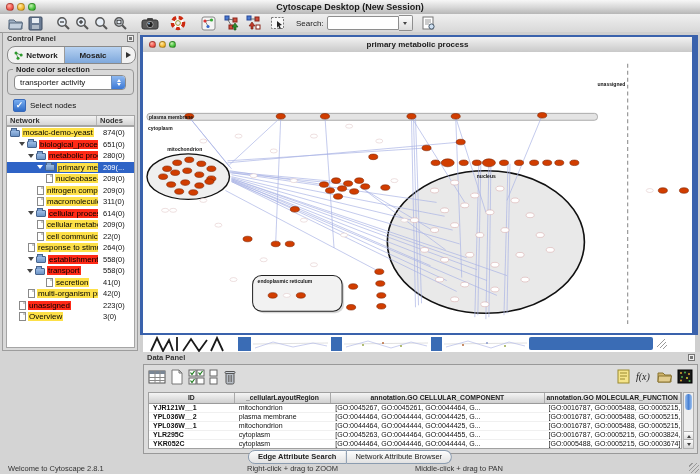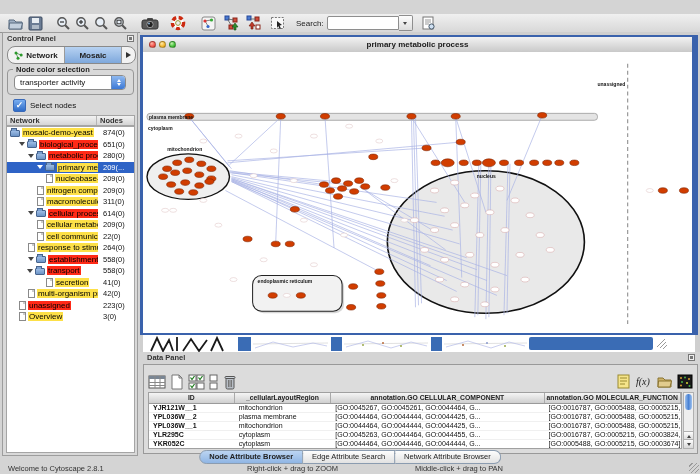--- a/index.html
+++ b/index.html
@@ -21,21 +21,21 @@
     background:linear-gradient(#f0f0f0,#d8d8d8);border-bottom:1px solid #929292;
     display:flex;align-items:center;}
   .tb-ico{display:inline-flex;align-items:center;justify-content:center;height:17px;}
   #search-label{font-size:8px;color:#222;margin:0 3px 0 10px;}
   #search-input{width:66px;height:12px;border:1px solid #8e8e8e;border-radius:2px 0 0 2px;
     font-size:8px;padding:0 2px;background:#fff;outline:none;}
   #search-dd{width:13px;height:14px;border:1px solid #8e8e8e;border-left:none;border-radius:0 2px 2px 0;
     background:linear-gradient(#fdfdfd,#dcdcdc);display:flex;align-items:center;justify-content:center;}
 
   
-  #control-panel{position:absolute;left:2px;top:32px;width:136px;height:424px;
+  #control-panel{position:absolute;left:2px;top:32px;width:136px;height:319px;
     background:#d9d9d9;border:1px solid #9d9d9d;box-sizing:border-box;}
   .panel-head{position:relative;height:12px;line-height:12px;font-size:7.5px;font-weight:bold;color:#333;padding-left:4px;}
   .float-ico{position:absolute;right:3px;top:2px;width:7px;height:7px;border:1px solid #777;background:#eee;box-sizing:border-box;}
   .float-ico:before{content:"";position:absolute;right:1px;top:1px;width:3px;height:3px;background:#777;}
 
   #cp-tabs{position:absolute;left:4px;top:13px;width:127px;height:16px;border:1px solid #8a8a8a;
     border-radius:8px;overflow:hidden;display:flex;background:#f2f2f2;}
   .cp-tab{flex:1;display:flex;align-items:center;justify-content:center;gap:3px;
     font-size:8px;font-weight:bold;color:#222;border-right:1px solid #9a9a9a;}
   .cp-tab.sel{background:linear-gradient(#b7d2f2,#7ea8dc);}
@@ -87,21 +87,21 @@
   #net-titlebar .title{position:absolute;left:0;right:0;top:0;height:15px;line-height:15px;text-align:center;
     font-size:8px;font-weight:bold;color:#1a1a1a;}
   .tl2{position:absolute;top:4px;width:7px;height:7px;border-radius:50%;border:1px solid rgba(0,0,0,.3);box-sizing:border-box;}
   #net-canvas{position:absolute;left:0;top:15px;right:0;bottom:0;background:#fff;overflow:hidden;}
   #net-svg{position:absolute;left:0;top:0;width:100%;height:100%;}
   #bottom-strip{position:absolute;left:3px;top:303px;width:552px;height:17px;background:#fff;}
 
   
   #data-panel{position:absolute;left:143px;top:352px;width:555px;height:104px;}
   #dp-body{position:absolute;left:0;top:12px;width:555px;height:90px;background:#dcdcdc;border:1px solid #999;box-sizing:border-box;}
-  #dp-toolbar{position:absolute;left:4px;top:3px;right:4px;height:22px;display:flex;align-items:flex-end;gap:4px;}
+  #dp-toolbar{position:absolute;left:4px;top:3px;right:4px;height:22px;display:flex;align-items:flex-start;gap:4px;}
   .dp-spacer{flex:1;}
   #dp-table{position:absolute;left:4px;top:27px;width:534px;bottom:4px;background:#fff;border:1px solid #a0a0a0;box-sizing:border-box;overflow:hidden;}
   #dp-header{display:flex;height:10px;background:linear-gradient(#f5f5f5,#cfcfcf);border-bottom:1px solid #9a9a9a;}
   .dp-hcell{font-size:6.8px;font-weight:bold;color:#222;text-align:center;line-height:10px;
     border-right:1px solid #aaa;overflow:hidden;white-space:nowrap;box-sizing:border-box;}
   .dp-row{display:flex;height:8px;border-bottom:1px solid #f0f0f0;}
   .dp-cell{font-size:7px;color:#111;line-height:8px;padding-left:4px;overflow:hidden;white-space:nowrap;box-sizing:border-box;}
   .dp-cell.id{font-weight:bold;}
   #dp-scroll{position:absolute;left:539px;top:27px;width:11px;bottom:4px;background:#eee;border:1px solid #b0b0b0;box-sizing:border-box;}
   #dp-thumb{position:absolute;left:1px;top:1px;width:7px;height:16px;border-radius:4px;
@@ -118,20 +118,26 @@
   
   .status-text{position:absolute;top:464px;font-size:7.5px;color:#333;}
   #grip{position:absolute;right:1px;bottom:1px;width:10px;height:10px;
     background:repeating-linear-gradient(135deg,transparent,transparent 2px,#9a9a9a 2px,#9a9a9a 3px);}
 </style>
 </head>
 <body>
 
 <div id="app">
 
+  <div id="titlebar">
+    <span class="tl red" style="left:6px"></span>
+    <span class="tl yel" style="left:17px"></span>
+    <span class="tl grn" style="left:28px"></span>
+    <div class="title">Cytoscape Desktop (New Session)</div>
+  </div>
 
   <div id="toolbar">
     <span class="tb-ico" style="margin-left:7px">
       <svg width="17" height="15">
           <path d="M2,4 h5 l2,2 h6 v7 h-13 z" fill="#9fb0c4" stroke="#5b6c80"></path>
           <path d="M2.5,7 h13 l-1.5,6 h-12 z" fill="#c3d0de" stroke="#5b6c80"></path>
         </svg>
     </span>
     <span class="tb-ico" style="margin-left:4px">
       <svg width="15" height="15">
@@ -696,21 +702,20 @@
             <span class="mini-up" style="border-bottom-color:#444"></span>
           </div>
         <div class="scroll-btn" style="bottom:0">
             <span class="mini-dn" style="border-top-color:#444"></span>
           </div>
       </div>
     </div>
   </div>
 
   <div id="dp-tabs">
-      <span class="dp-tab sel">Node Attribute Browser</span>
       <span class="dp-tab">Edge Attribute Search</span>
       <span class="dp-tab">Network Attribute Browser</span>
     </div>
 
   <span class="status-text" style="left:8px">Welcome to Cytoscape 2.8.1</span>
   <span class="status-text" style="left:247px">Right-click + drag to ZOOM</span>
   <span class="status-text" style="left:415px">Middle-click + drag to PAN</span>
   <div id="grip"></div>
 
 </div>

